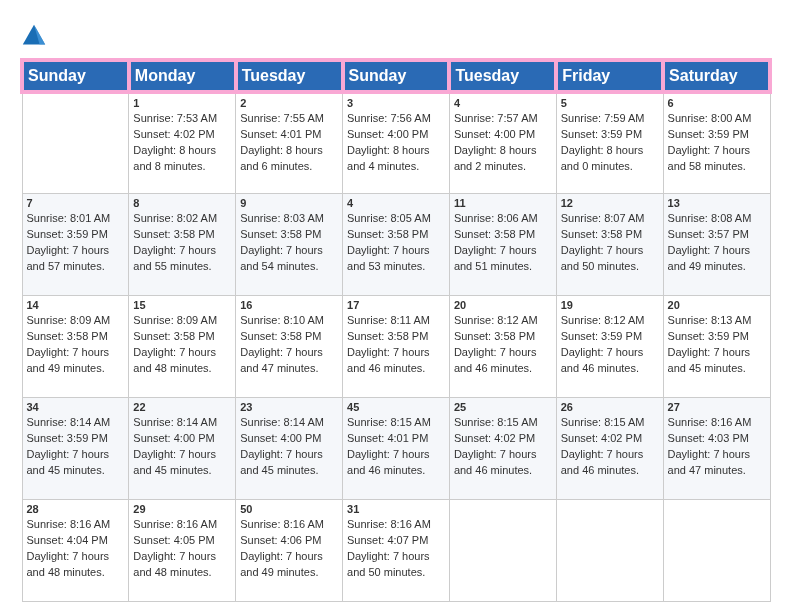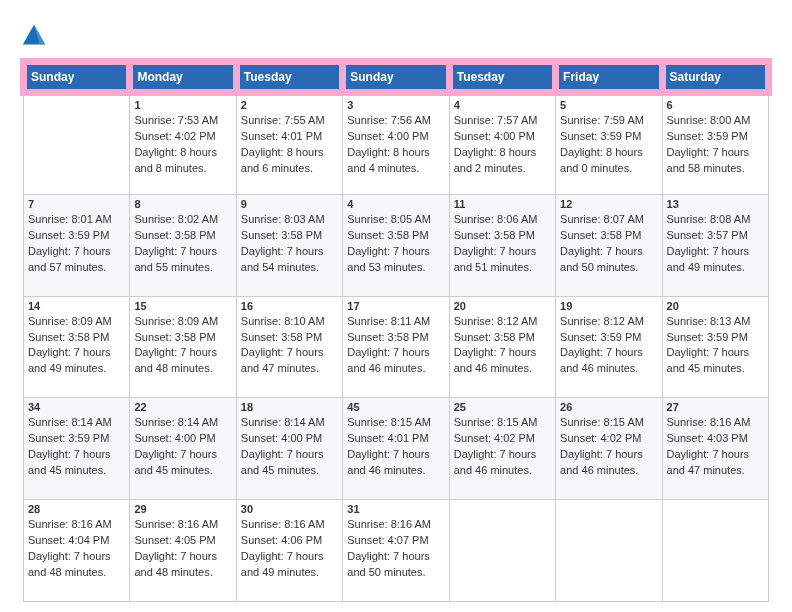--- a/index.html
+++ b/index.html
@@ -55,25 +55,25 @@
     }
     .calendar {
       flex: 1;
       border-collapse: collapse;
       width: 100%;
       table-layout: fixed;
     }
     .calendar th {
       background-color: #2a6ab5;
       color: #fff;
-      font-size: 12px;
+      font-size: 16px;
       font-weight: bold;
       padding: 5px 4px;
       text-align: left;
-      border: 7px solid #f9a8d4;
+      border: 4px solid #f9a8d4;
     }
     .calendar td {
       border: 1px solid #ccc;
       vertical-align: top;
       padding: 3px 4px;
       font-size: 9.5px;
       color: #333;
       background: #fff;
       height: 90px;
     }
@@ -217,21 +217,21 @@
         <tr>
           <td>
             <span class="day-num">34</span>
             <div class="day-info">Sunrise: 8:14 AM<br>Sunset: 3:59 PM<br>Daylight: 7 hours and 45 minutes.</div>
           </td>
           <td>
             <span class="day-num">22</span>
             <div class="day-info">Sunrise: 8:14 AM<br>Sunset: 4:00 PM<br>Daylight: 7 hours and 45 minutes.</div>
           </td>
           <td>
-            <span class="day-num">18</span>
+            <span class="day-num">23</span>
             <div class="day-info">Sunrise: 8:14 AM<br>Sunset: 4:00 PM<br>Daylight: 7 hours and 45 minutes.</div>
           </td>
           <td>
             <span class="day-num">45</span>
             <div class="day-info">Sunrise: 8:15 AM<br>Sunset: 4:01 PM<br>Daylight: 7 hours and 46 minutes.</div>
           </td>
           <td>
             <span class="day-num">25</span>
             <div class="day-info">Sunrise: 8:15 AM<br>Sunset: 4:02 PM<br>Daylight: 7 hours and 46 minutes.</div>
           </td>
@@ -247,21 +247,21 @@
         <tr>
           <td>
             <span class="day-num">28</span>
             <div class="day-info">Sunrise: 8:16 AM<br>Sunset: 4:04 PM<br>Daylight: 7 hours and 48 minutes.</div>
           </td>
           <td>
             <span class="day-num">29</span>
             <div class="day-info">Sunrise: 8:16 AM<br>Sunset: 4:05 PM<br>Daylight: 7 hours and 48 minutes.</div>
           </td>
           <td>
-            <span class="day-num">30</span>
+            <span class="day-num">50</span>
             <div class="day-info">Sunrise: 8:16 AM<br>Sunset: 4:06 PM<br>Daylight: 7 hours and 49 minutes.</div>
           </td>
           <td>
             <span class="day-num">31</span>
             <div class="day-info">Sunrise: 8:16 AM<br>Sunset: 4:07 PM<br>Daylight: 7 hours and 50 minutes.</div>
           </td>
           <td class="empty"></td>
           <td class="empty"></td>
           <td class="empty"></td>
         </tr>

